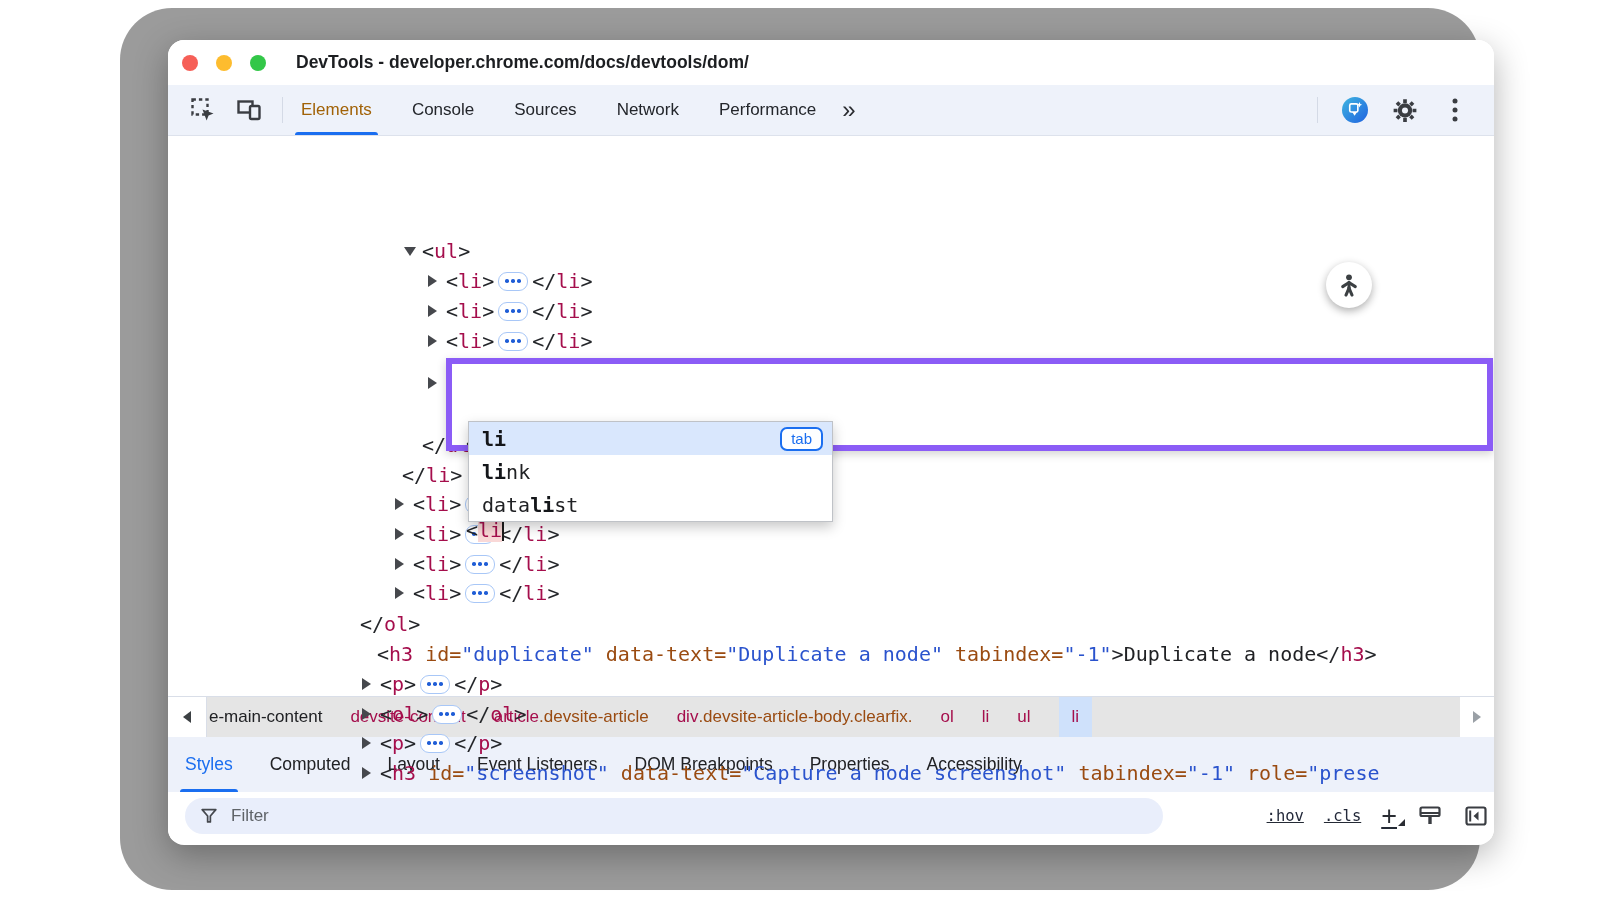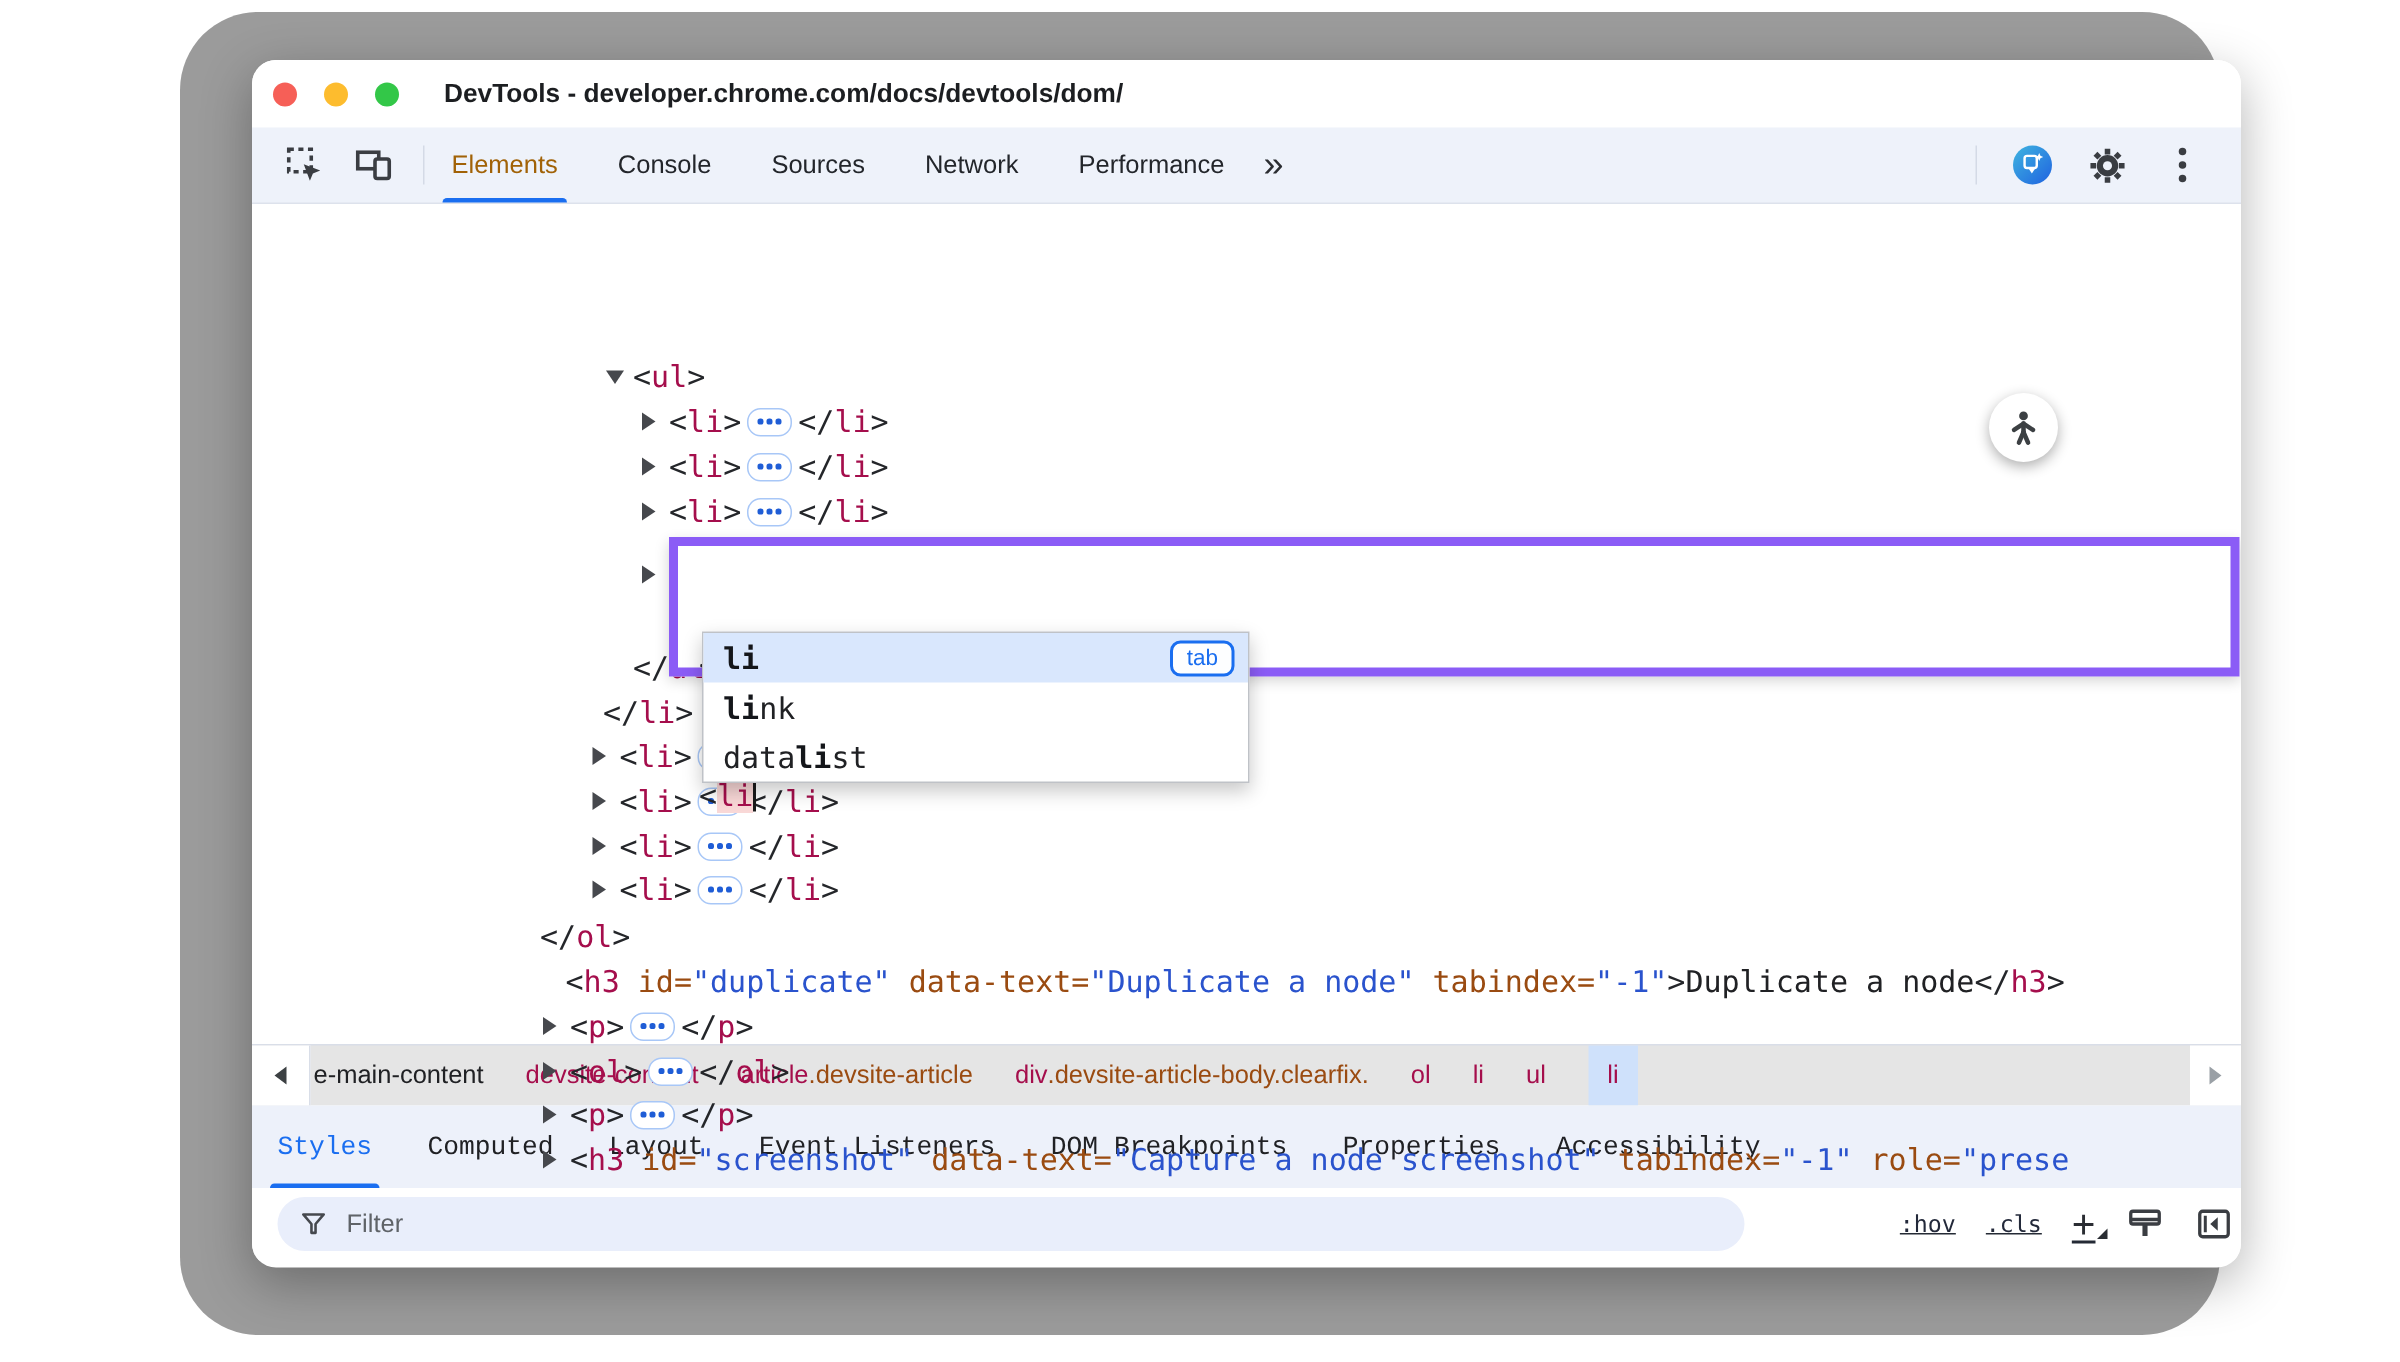--- a/index.html
+++ b/index.html
@@ -61,21 +61,21 @@
   .arr-l{width:0;height:0;border-right:8px solid #3c4043;border-top:6px solid transparent;border-bottom:6px solid transparent;}
   .arr-r{width:0;height:0;border-left:8px solid #9aa0a6;border-top:6px solid transparent;border-bottom:6px solid transparent;}
   .crumbs{display:flex;align-items:stretch;gap:28px;margin-left:2px;}
   .crumb{display:flex;align-items:center;white-space:nowrap;}
   .crumb.sel{background:#cfe1fb;padding:0 13px;}
   .bc-name{color:#a50e4c;} .bc-name.plain{color:#202124;} .bc-classes{color:#9a4b11;}
   .bc-end{margin-left:auto;background:#fff;display:flex;align-items:center;padding:0 13px;}
 
   
   .sidebar-tabs{height:55px;background:#edf1fa;display:flex;align-items:center;gap:37px;padding-left:17px;
-                font-size:17.5px;color:#202124;position:relative;font-family:Liberation Mono, monospace;}
+                font-size:17.5px;color:#202124;position:relative;}
   .stab{position:relative;height:100%;display:flex;align-items:center;}
   .stab.active{color:#1a6ef0;}
   .stab.active::after{content:"";position:absolute;left:-5px;right:-5px;bottom:0;height:3px;background:#1a6ef0;border-radius:3px 3px 0 0;}
 
   
   .filterrow{height:48px;background:#fff;display:flex;align-items:center;padding-left:17px;}
   .filterpill{width:950px;height:36px;border-radius:18px;background:#e9eefb;display:flex;align-items:center;padding:0 14px;gap:10px;flex:none;}
   input.filter{border:none;background:transparent;outline:none;font-size:17px;color:#202124;flex:1;font-family:"Liberation Sans",sans-serif;}
   input.filter::placeholder{color:#5f6368;}
   .fr-icons{margin-left:auto;display:flex;align-items:center;gap:20px;padding-right:5px;color:#242a35;text-decoration:underline;}

